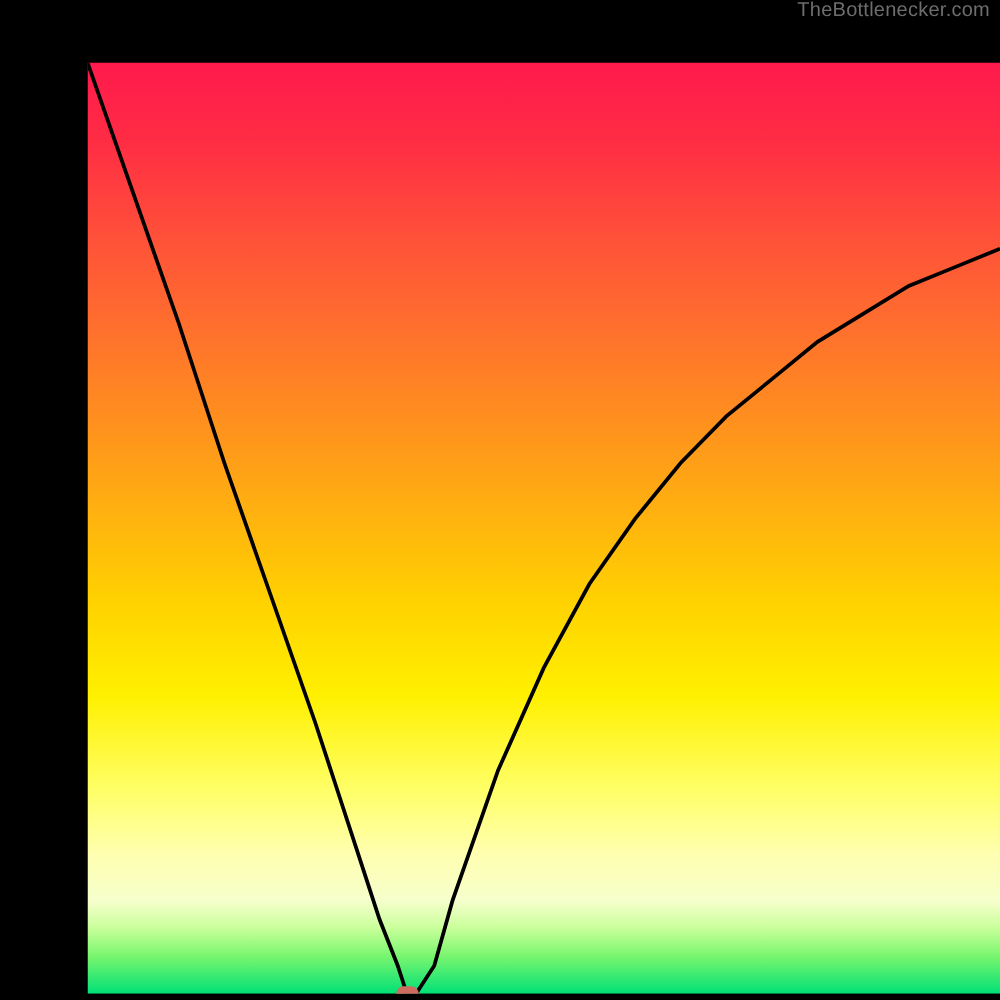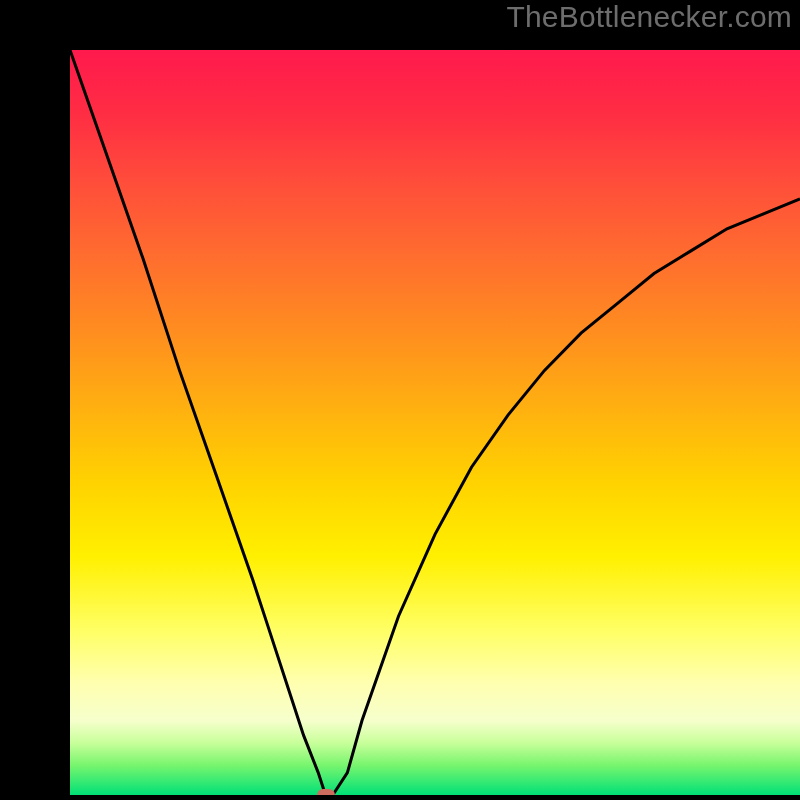--- a/index.html
+++ b/index.html
@@ -60,21 +60,21 @@
     height: 12px;
     background: #cc6d5f;
     border-radius: 6px;
     transform: translate(-50%, -50%);
   }
   .watermark {
     position: absolute;
     top: 0px;
     right: 8px;
     color: #6d6d6d;
-    font-size: 30px;
+    font-size: 16px;
     font-weight: 500;
     letter-spacing: 0.2px;
     z-index: 5;
     text-align: center;
   }
 </style>
 </head>
 <body>
 
 <div class="watermark">TheBottlenecker.com</div>

